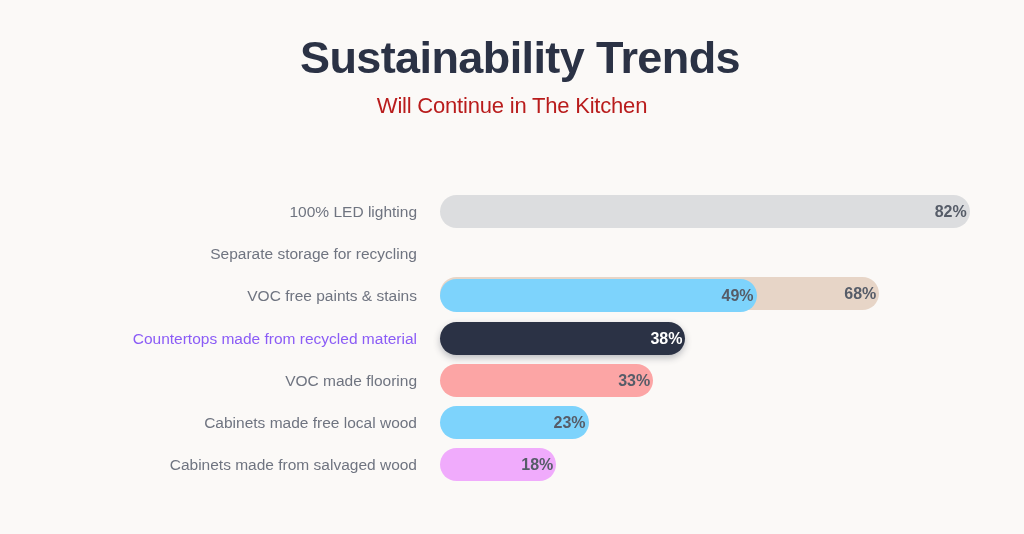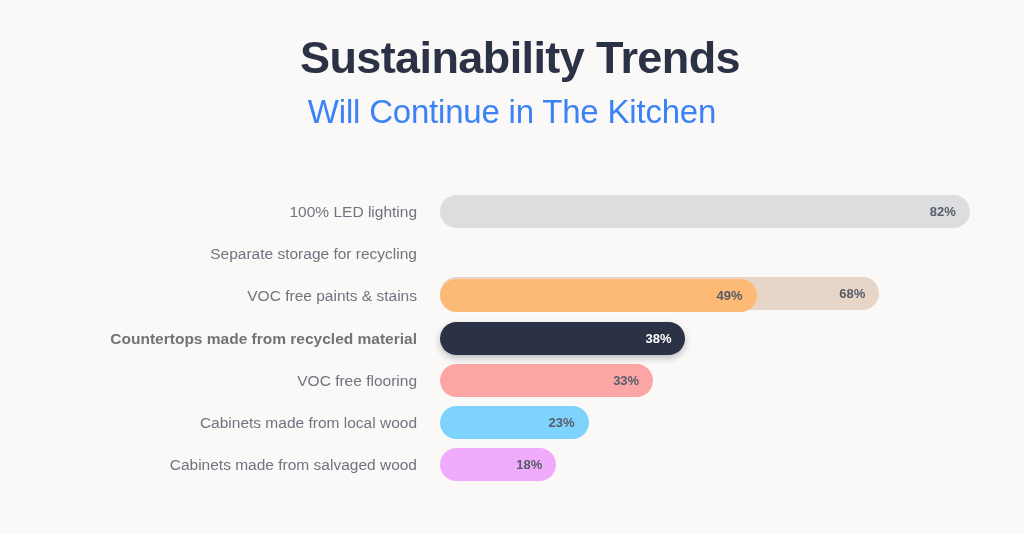--- a/index.html
+++ b/index.html
@@ -31,23 +31,23 @@
   .chart-title {
     font-size: 45px;
     font-weight: bold;
     color: #2b3245;
     letter-spacing: -0.6px;
     line-height: 1.08;
     margin: 0;
     padding-left: 16px;
   }
   .chart-subtitle {
-    font-size: 33px;
+    font-size: 22px;
     font-weight: normal;
-    color: #3b82f6;
+    color: #b91c1c;
     letter-spacing: -0.2px;
     line-height: 1.15;
     margin: 10px 0 0 0;
   }
 
   
   .plot {
     position: absolute;
     top: 195px;
     left: 0;
@@ -63,46 +63,46 @@
     right: 607px; 
     top: 0;
     height: 33px;
     line-height: 33px;
     font-size: 15.5px;
     color: #6f7480;
     white-space: nowrap;
     text-align: center;
   }
   .bar-row.highlight .bar-label {
-    color: #737373;
-    font-weight: bold;
+    color: #8b5cf6;
+    font-weight: normal;
   }
   .bar-track {
     position: absolute;
     left: 440px;
     top: 0;
     height: 33px;
     width: 584px;
   }
   .bar-fill {
     position: relative;
     height: 33px;
     border-radius: 17px;
     box-sizing: border-box;
   }
   .bar-row.highlight .bar-fill {
     box-shadow: 0 3px 7px rgba(40,46,62,0.30);
   }
   .bar-value {
     position: absolute;
-    right: 14px;
+    right: 3px;
     top: 0;
     height: 33px;
     line-height: 33px;
-    font-size: 13px;
+    font-size: 16px;
     font-weight: bold;
     color: #565c68;
     white-space: nowrap;
   }
   .bar-row.highlight .bar-value {
     color: #ffffff;
     text-align: center;
   }
 </style>
 </head>
@@ -128,43 +128,43 @@
         <div class="bar-label">Separate storage for recycling</div>
         <div class="bar-track">
           <div class="bar-fill" style="background: rgb(231, 213, 199); width: 439.28px; margin-top: 40px;">
             <span class="bar-value">68%</span>
           </div>
         </div>
       </div>
       <div class="bar-row">
         <div class="bar-label">VOC free paints &amp; stains</div>
         <div class="bar-track">
-          <div class="bar-fill" style="background: #fdba74; width: 316.54px;">
+          <div class="bar-fill" style="background: #7dd3fc; width: 316.54px;">
             <span class="bar-value">49%</span>
           </div>
         </div>
       </div>
       <div class="bar-row highlight">
         <div class="bar-label">Countertops made from recycled material</div>
         <div class="bar-track">
           <div class="bar-fill" style="background: rgb(43, 50, 69); width: 245.48px;">
             <span class="bar-value">38%</span>
           </div>
         </div>
       </div>
       <div class="bar-row">
-        <div class="bar-label">VOC free flooring</div>
+        <div class="bar-label">VOC made flooring</div>
         <div class="bar-track">
           <div class="bar-fill" style="background: #fca5a5; width: 213.18px;">
             <span class="bar-value">33%</span>
           </div>
         </div>
       </div>
       <div class="bar-row">
-        <div class="bar-label">Cabinets made from local wood</div>
+        <div class="bar-label">Cabinets made free local wood</div>
         <div class="bar-track">
           <div class="bar-fill" style="background: #7dd3fc; width: 148.58px;">
             <span class="bar-value">23%</span>
           </div>
         </div>
       </div>
       <div class="bar-row">
         <div class="bar-label">Cabinets made from salvaged wood</div>
         <div class="bar-track">
           <div class="bar-fill" style="background: #f0abfc; width: 116.28px;">

